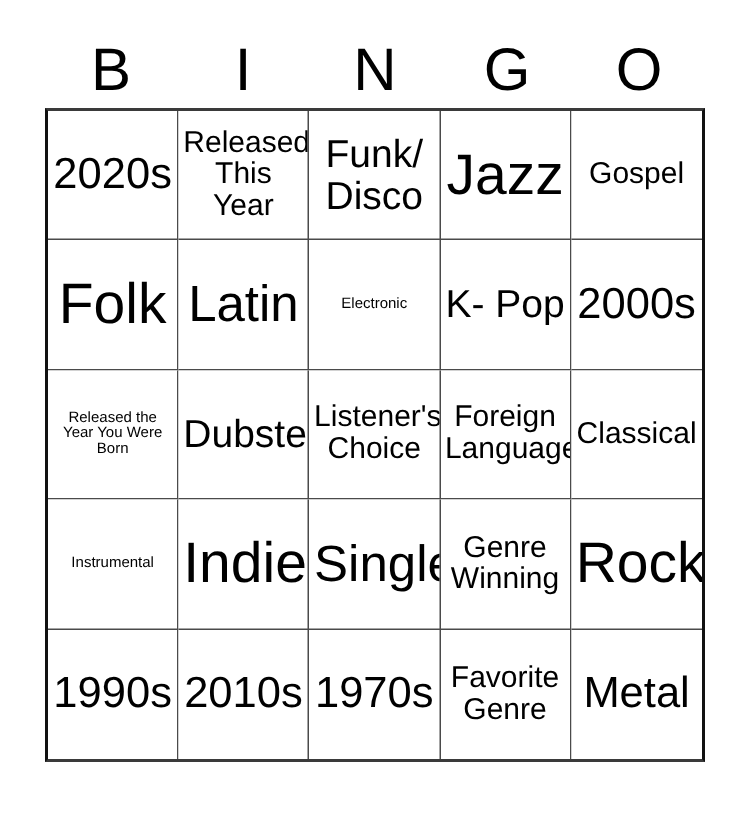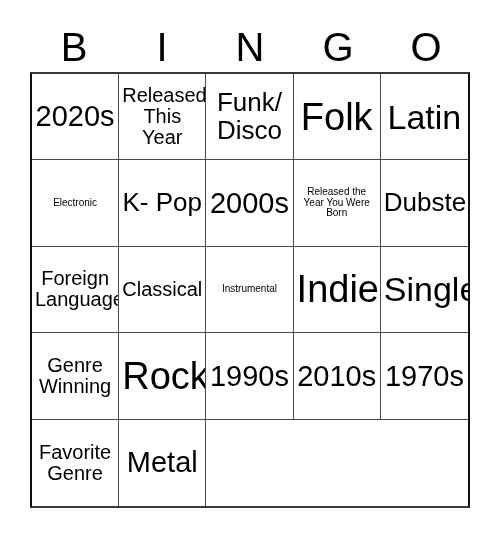--- a/index.html
+++ b/index.html
@@ -116,20 +116,26 @@
   <div class="grid">
     <div class="cell sz-lg">
         <span class="cell-text">2020s</span>
       </div>
     <div class="cell sz-xs">
         <span class="cell-text">Released This Year</span>
       </div>
     <div class="cell sz-md">
         <span class="cell-text">Funk/ Disco</span>
       </div>
+    <div class="cell sz-xxl">
+        <span class="cell-text">Jazz</span>
+      </div>
+    <div class="cell sz-sm">
+        <span class="cell-text">Gospel</span>
+      </div>
 
     <div class="cell sz-xxl">
         <span class="cell-text">Folk</span>
       </div>
     <div class="cell sz-xl">
         <span class="cell-text">Latin</span>
       </div>
     <div class="cell sz-xxs">
         <span class="cell-text">Electronic</span>
       </div>
@@ -139,20 +145,23 @@
     <div class="cell sz-lg">
         <span class="cell-text">2000s</span>
       </div>
 
     <div class="cell sz-xxs">
         <span class="cell-text">Released the Year You Were Born</span>
       </div>
     <div class="cell sz-md">
         <span class="cell-text">Dubstep</span>
       </div>
+    <div class="cell sz-sm">
+        <span class="cell-text">Listener's Choice</span>
+      </div>
     <div class="cell sz-xs">
         <span class="cell-text">Foreign Language</span>
       </div>
     <div class="cell sz-sm">
         <span class="cell-text">Classical</span>
       </div>
 
     <div class="cell sz-xxs">
         <span class="cell-text">Instrumental</span>
       </div>

